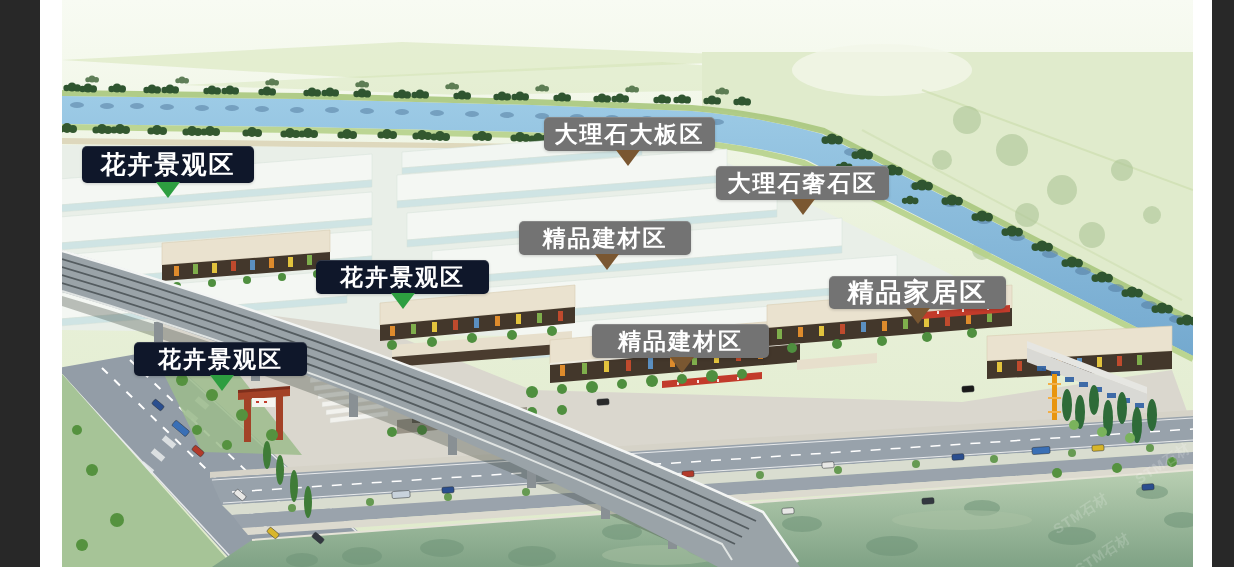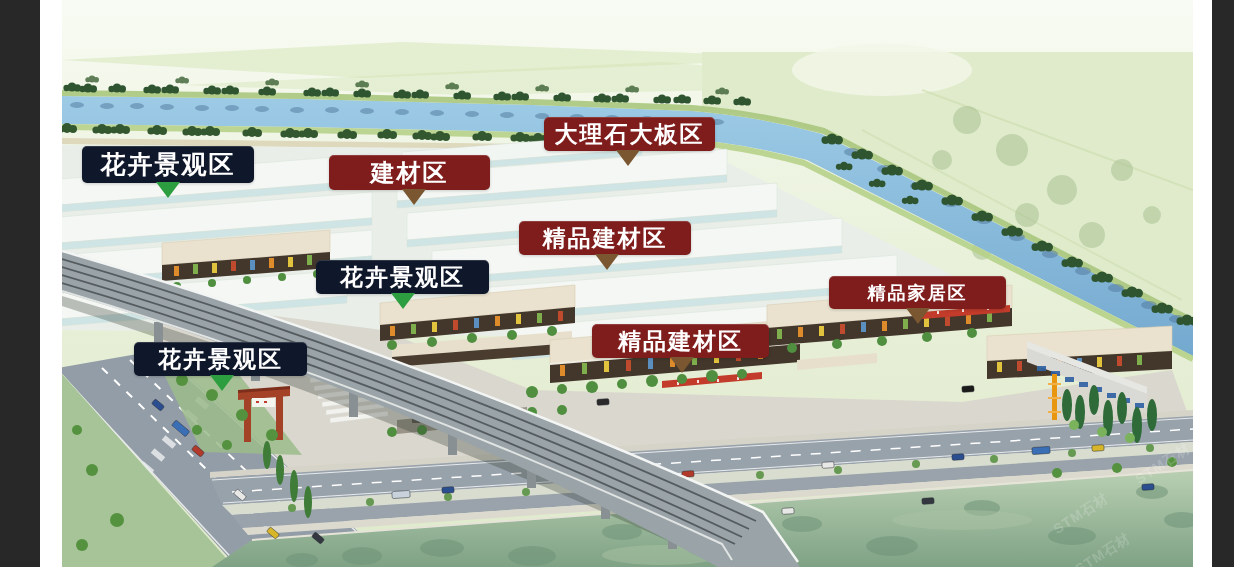--- a/index.html
+++ b/index.html
@@ -5,21 +5,21 @@
   html,body{margin:0;padding:0;background:#282828;}
   .stage{position:relative;width:1234px;height:567px;background:#282828;overflow:hidden;
          font-family:"Liberation Sans","DejaVu Sans",sans-serif;}
   .matte{position:absolute;left:40px;top:0;width:1172px;height:567px;background:#ffffff;}
   .render{position:absolute;left:22px;top:0;width:1131px;height:567px;overflow:hidden;background:#eef3e6;}
   .render svg{position:absolute;left:0;top:0;}
   .zl{position:absolute;display:flex;align-items:center;justify-content:center;
       color:#fff;font-weight:bold;letter-spacing:2px;border-radius:5px;z-index:30;
       box-shadow:inset 0 1px 0 rgba(255,255,255,.15), 0 1px 3px rgba(0,0,0,.18);white-space:nowrap;}
   .zl.green{background:#0f172a;}
-  .zl.brown{background:#7f1d1d;}
+  .zl.brown{background:#737373;}
   .zl::after{content:"";position:absolute;top:100%;left:var(--tx);margin-top:-1px;
       border:12px solid transparent;border-bottom:none;border-top:16px solid #000;}
   .zl.green::after{border-top-color:#2d9e40;}
   .zl.brown::after{border-top-color:#7a5731;}
   .wm{position:absolute;color:#ffffff;opacity:.17;font-size:14px;font-weight:bold;
       letter-spacing:1px;transform:rotate(-33deg);z-index:20;white-space:nowrap;}
 </style>
 </head>
 <body>
 
@@ -506,23 +506,23 @@
           <path d="M0,251 Q340,349 701,512 L736,562" fill="none" stroke="#f3f5f4" stroke-width="2.5"></path>
           <path d="M0,291 Q321,387 660,544 L670,560" fill="none" stroke="#e8ebe9" stroke-width="2" opacity=".9"></path>
         </g>
       </svg>
 
       <div class="wm" style="left:988px;top:505px;">STM石材</div>
       <div class="wm" style="left:1070px;top:455px;">STM石材</div>
       <div class="wm" style="left:1010px;top:545px;">STM石材</div>
 
       <div class="zl green" style="left:20px;top:146px;width:172px;height:37px;--tx:74px;font-size:25px;">花卉景观区</div>
-      <div class="zl brown" style="left:267px;top:155px;width:161px;height:35px;--tx:73px;font-size:24px;">建材区</div>
       <div class="zl brown" style="left:482px;top:117px;width:171px;height:34px;--tx:72px;font-size:23px;">大理石大板区</div>
+      <div class="zl brown" style="left:654px;top:166px;width:173px;height:34px;--tx:75px;font-size:23px;">大理石奢石区</div>
       <div class="zl brown" style="left:457px;top:221px;width:172px;height:34px;--tx:76px;font-size:23px;">精品建材区</div>
       <div class="zl green" style="left:254px;top:260px;width:173px;height:34px;--tx:75px;font-size:23px;">花卉景观区</div>
-      <div class="zl brown" style="left:767px;top:276px;width:177px;height:33px;--tx:77px;font-size:18px;">精品家居区</div>
+      <div class="zl brown" style="left:767px;top:276px;width:177px;height:33px;--tx:77px;font-size:26px;">精品家居区</div>
       <div class="zl brown" style="left:530px;top:324px;width:177px;height:34px;--tx:78px;font-size:23px;">精品建材区</div>
       <div class="zl green" style="left:72px;top:342px;width:173px;height:34px;--tx:76px;font-size:23px;">花卉景观区</div>
 
     </div>
   </div>
 </div>
 
 </body></html>

